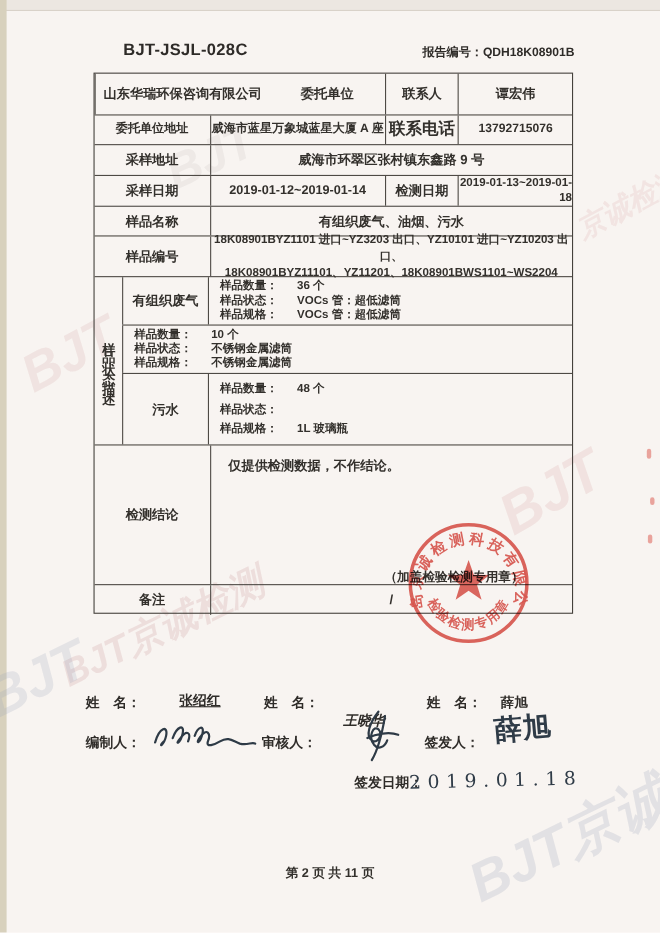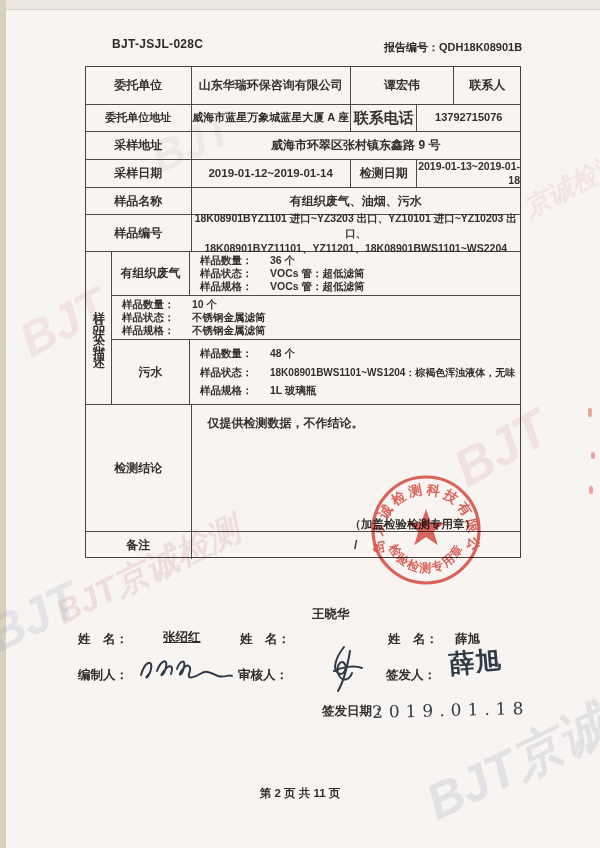--- a/index.html
+++ b/index.html
@@ -1,21 +1,21 @@
 <!DOCTYPE html>
 <html><head>
 <meta charset="utf-8">
 <style>
   * { margin:0; padding:0; box-sizing:border-box; }
   html,body { width:600px; height:848px; }
   body { font-family:"Liberation Sans","DejaVu Sans",sans-serif; }
   .page { position:relative; width:600px; height:848px; background:#f8f4f1; overflow:hidden; color:#332f2c; }
   .edge-top { position:absolute; top:0; left:0; right:0; height:10px; background:#ece7e1; border-bottom:1px solid #d9d2c9; }
   .edge-left { position:absolute; top:0; left:0; width:6px; height:848px; background:#d8d1bd; }
-  .hdr-code { position:absolute; left:112px; top:37px; font-size:12px; font-weight:700; letter-spacing:.3px; color:#2e2b28; }
+  .hdr-code { position:absolute; left:112px; top:37px; font-size:15px; font-weight:700; letter-spacing:.3px; color:#2e2b28; }
   .hdr-report { position:absolute; left:384px; top:40px; font-size:11px; font-weight:700; color:#2e2b28; }
 
   .rpt-table { position:absolute; left:85px; top:66px; width:436px; height:492px; border:1.6px solid #45413c; font-size:12px; font-weight:600; color:#33302c; }
   .t-row { display:flex; border-top:1.5px solid #4e4a45; }
   .t-row.first { border-top:none; }
   .cell { border-left:1.5px solid #4e4a45; display:flex; align-items:center; justify-content:center; text-align:center; line-height:1.25; }
   .cell.nb { border-left:none; }
   .cell.two-line { flex-direction:column; font-size:10.5px; line-height:15px; }
   .v-col { width:27px; border-left:none; display:flex; align-items:center; justify-content:center; }
   .v-label { writing-mode:vertical-rl; text-orientation:upright; letter-spacing:9px; font-size:12px; }
@@ -66,24 +66,24 @@
   <div class="speck" style="left:589px; top:486px; height:8px;"></div>
 
   <div class="hdr-code">BJT-JSJL-028C</div>
   <div class="hdr-report">
     <span>报告编号：</span><span>QDH18K08901B</span>
   </div>
 
   <div class="rpt-table">
 
     <div class="t-row first" style="height:37px;">
+      <div class="cell" style="width:160px;">山东华瑞环保咨询有限公司</div>
       <div class="cell nb" style="width:105px;">委托单位</div>
-      <div class="cell" style="width:160px;">山东华瑞环保咨询有限公司</div>
+      <div class="cell" style="width:67px;">联系人</div>
       <div class="cell" style="width:104px;">谭宏伟</div>
-      <div class="cell" style="width:67px;">联系人</div>
     </div>
 
     <div class="t-row" style="height:27px;">
       <div class="cell nb" style="width:105px; font-size:11px;">委托单位地址</div>
       <div class="cell" style="width:160px; font-size:11px;">威海市蓝星万象城蓝星大厦 A 座</div>
       <div class="cell" style="width:67px; font-size:15px;">联系电话</div>
       <div class="cell" style="width:104px; font-size:11px;">13792715076</div>
     </div>
 
     <div class="t-row" style="height:28px;">
@@ -154,21 +154,20 @@
 
         <div class="state-row" style="height:66px;">
           <div class="g-name">污水</div>
           <div class="g-lines">
             <div class="line">
                 <span class="ll">样品数量：</span>
                 <span class="lv">48 个</span>
               </div>
             <div class="line">
                 <span class="ll">样品状态：</span>
-                <span class="lv" style="font-size:10px;">18K08901BWS1101~WS1204：棕褐色浑浊液体，无味</span>
               </div>
             <div class="line">
                 <span class="ll">样品规格：</span>
                 <span class="lv">1L 玻璃瓶</span>
               </div>
           </div>
         </div>
 
       </div>
     </div>
@@ -199,21 +198,21 @@
       <textPath href="#arcTop" startOffset="50%" text-anchor="middle">青岛京诚检测科技有限公司</textPath>
     </text>
     <text font-size="12" font-weight="700" fill="#d8423a" letter-spacing="1.5" opacity="0.92" font-family="DejaVu Sans, sans-serif">
       <textPath href="#arcBottom" startOffset="50%" text-anchor="middle">检验检测专用章</textPath>
     </text>
   </svg>
 
   <div class="sig-label" style="left:78px; top:631px;">姓　名：</div>
   <div class="sig-name" style="left:163px; top:629px;text-decoration:underline;">张绍红</div>
   <div class="sig-label" style="left:240px; top:631px;">姓　名：</div>
-  <div class="sig-name" style="left:312px; top:606px;">王晓华</div>
+  <div class="sig-name" style="left:312px; top:647px;font-style:italic;">王晓华</div>
   <div class="sig-label" style="left:388px; top:631px;">姓　名：</div>
   <div class="sig-name" style="left:455px; top:631px;">薛旭</div>
 
   <div class="sig-label" style="left:78px; top:667px;">编制人：</div>
   <svg class="scribble" style="left:135px; top:651px;" width="100" height="40" viewBox="0 0 100 40">
     <path d="M6,24 C10,10 18,8 16,18 C14,27 8,29 14,23 M22,20 C26,9 33,7 31,16 C29,25 23,27 29,20 C35,12 39,15 36,23 M42,18 C45,9 51,8 49,16 C47,25 42,26 47,19 C53,10 57,16 54,23 C52,29 60,26 65,23 C73,18 77,23 83,25 C90,27 94,23 97,25" fill="none" stroke="#2e3a46" stroke-width="2" stroke-linecap="round" stroke-linejoin="round"></path>
   </svg>
   <div class="sig-label" style="left:238px; top:667px;">审核人：</div>
   <svg class="scribble" style="left:316px; top:643px;" width="52" height="52" viewBox="0 0 52 52">
     <path d="M28,4 C20,14 16,26 22,30 C28,34 32,24 28,20 C24,16 18,26 24,34 C28,39 34,36 36,30 M34,8 C32,20 28,38 22,48 M18,28 C26,24 38,22 46,25" fill="none" stroke="#2e3a46" stroke-width="2" stroke-linecap="round" stroke-linejoin="round"></path>

